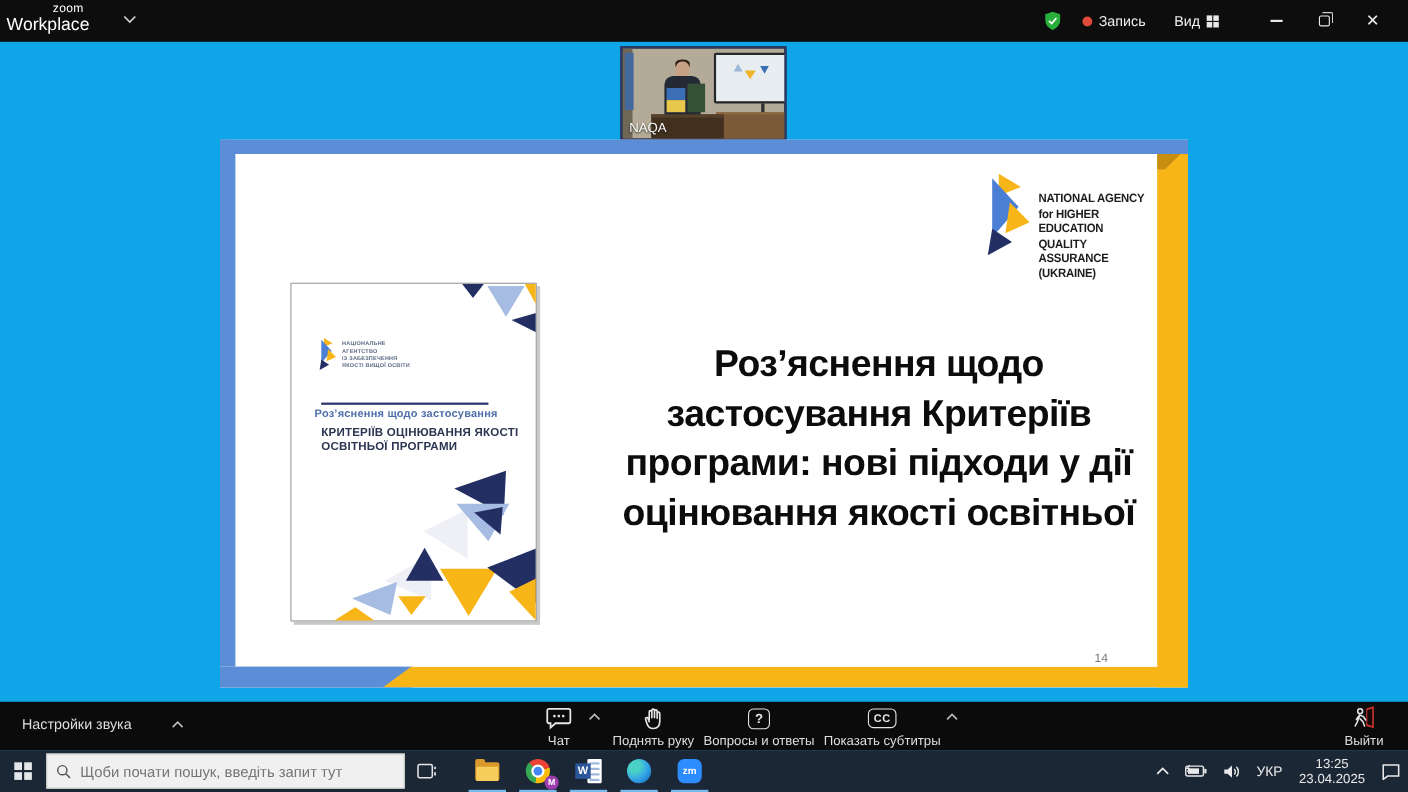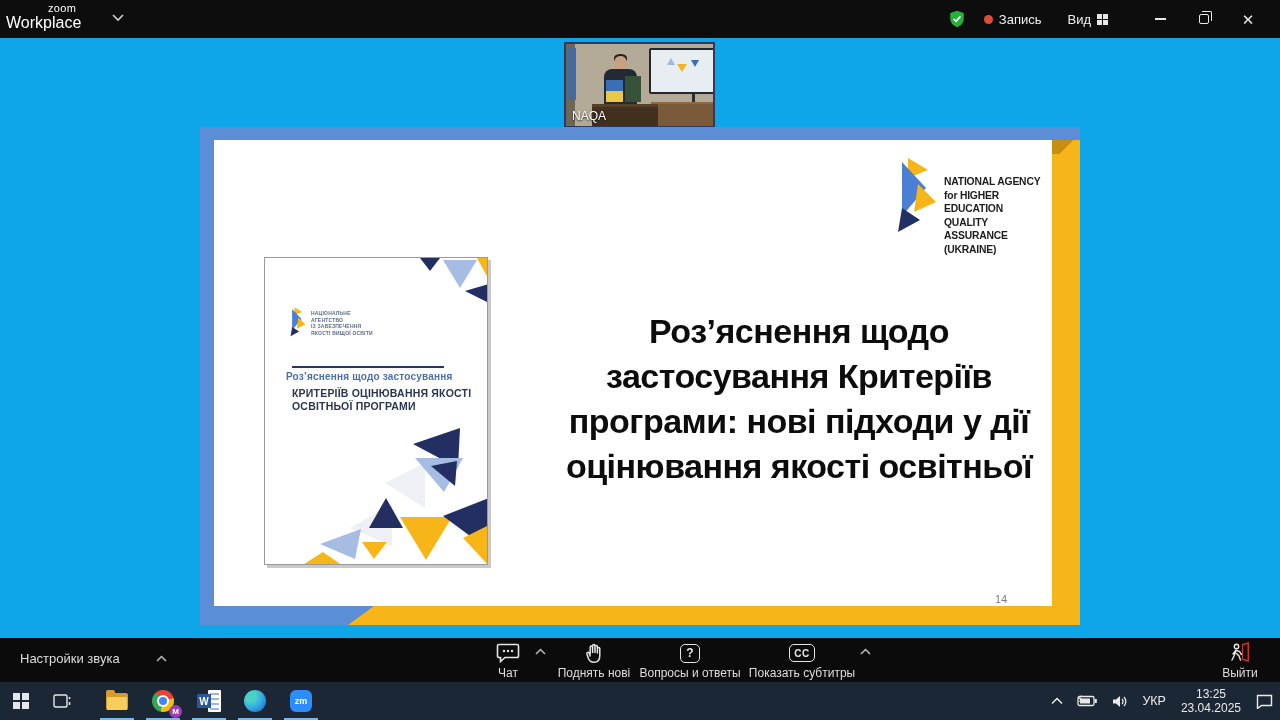--- a/index.html
+++ b/index.html
@@ -287,21 +287,21 @@
     <svg class="zchev" style="left:535px;" width="11" height="7" viewBox="0 0 11 7">
         <polyline points="1,6 5.5,1.5 10,6" fill="none" stroke="#bbb" stroke-width="1.5"></polyline>
       </svg>
 
     <div class="zbtn" style="left:556px; width:76px;">
       <span class="ic">
         <svg width="22" height="23" viewBox="0 0 22 23">
           <path d="M7.2 12V5.2a1.2 1.2 0 0 1 2.4 0V10.5 M9.6 10.5V3.8a1.2 1.2 0 0 1 2.4 0V10.5 M12 10.5V4.6a1.2 1.2 0 0 1 2.4 0V11 M14.4 11V6.6a1.2 1.2 0 0 1 2.4 0v6.9c0 4.2-2.2 6.8-5.9 6.8-3.2 0-4.9-1.7-5.7-4.4l-1.3-4a1.15 1.15 0 0 1 2.2-.8l1.1 2.9" fill="none" stroke="#e6e6e6" stroke-width="1.5" stroke-linecap="round" stroke-linejoin="round"></path>
         </svg>
       </span>
-      <span class="lb">Поднять нові</span>
+      <span class="lb">Поднять руку</span>
     </div>
 
     <div class="zbtn" style="left:640px; width:100px;">
       <span class="ic">
           <span class="qa-ic">?</span>
         </span>
       <span class="lb">Вопросы и ответы</span>
     </div>
 
     <div class="zbtn" style="left:750px; width:104px;">
@@ -328,20 +328,27 @@
   </div>
 
   <div class="taskbar">
     <div class="startbtn">
       <span class="winlogo">
           <i></i>
           <i></i>
           <i></i>
           <i></i>
         </span>
+    </div>
+    <div class="searchbox">
+      <svg width="15" height="15" viewBox="0 0 16 16">
+        <circle cx="6.5" cy="6.5" r="4.8" fill="none" stroke="#555" stroke-width="1.5"></circle>
+        <line x1="10.2" y1="10.2" x2="14.5" y2="14.5" stroke="#555" stroke-width="1.5"></line>
+      </svg>
+      <input type="text" placeholder="Щоби почати пошук, введіть запит тут" style="">
     </div>
     <div class="taskview">
       <svg width="18" height="16" viewBox="0 0 18 16">
         <rect x="1" y="2" width="13" height="12" rx="1.5" fill="none" stroke="#e4e7ea" stroke-width="1.4"></rect>
         <line x1="16.5" y1="4" x2="16.5" y2="6" stroke="#e4e7ea" stroke-width="1.6"></line>
         <line x1="16.5" y1="9" x2="16.5" y2="12" stroke="#e4e7ea" stroke-width="1.6"></line>
       </svg>
     </div>
     <div class="apps">
       <div class="app">

